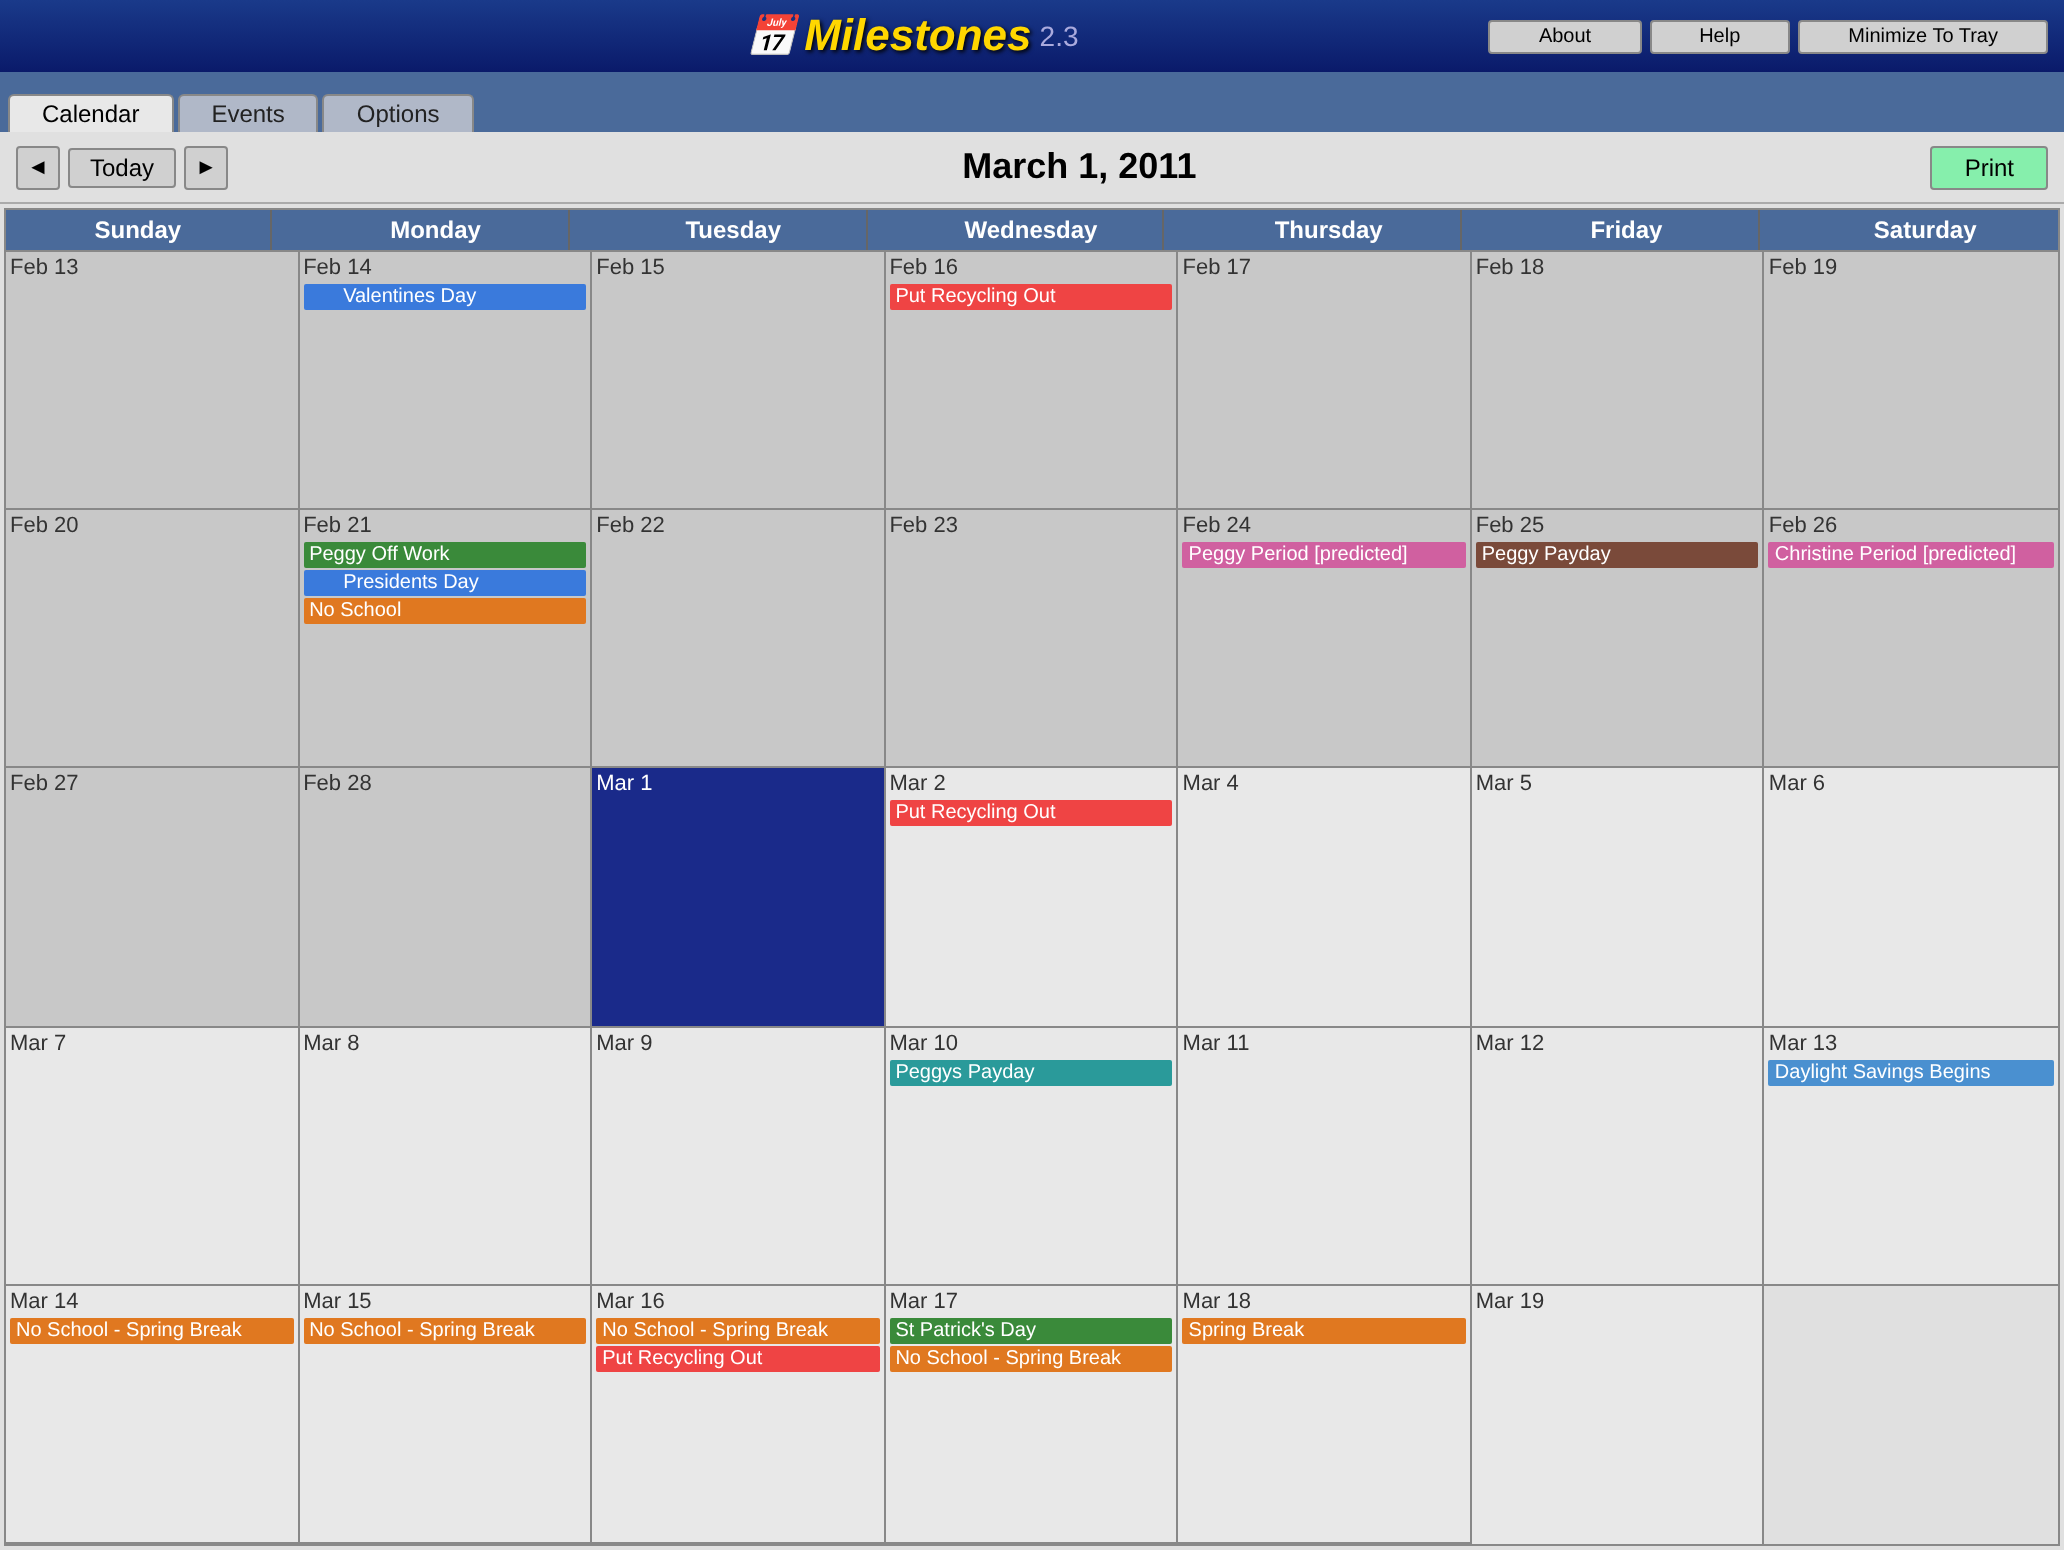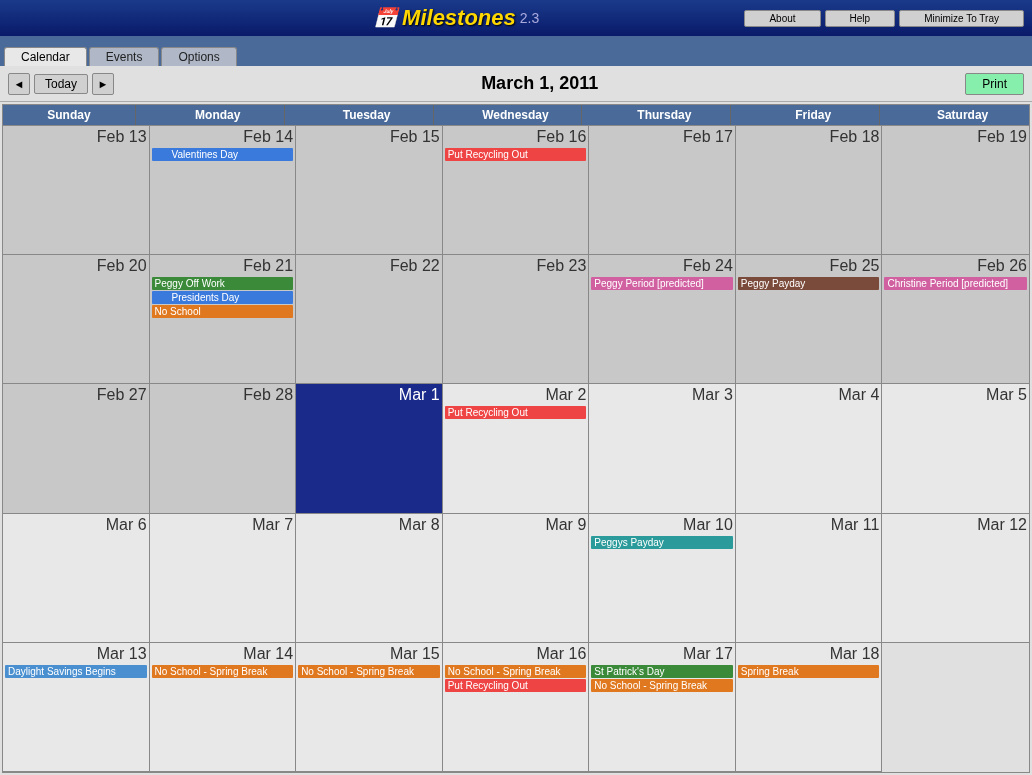--- a/index.html
+++ b/index.html
@@ -139,24 +139,23 @@
       padding: 2px;
       vertical-align: top;
       min-height: 100px;
       position: relative;
     }
     .cal-cell:nth-child(7n) { border-right: none; }
     .cal-cell.today { background: #1a2a8a; }
     .cal-cell.other-month { background: #c8c8c8; }
     .cal-cell.current-month { background: #e8e8e8; }
     .cell-date {
-      font-size: 16px;
+      font-size: 11px;
       color: #333;
       margin-bottom: 2px;
-      text-align: right;
     }
     .cell-date.today-date { color: #fff; }
     .event-item {
       padding: 1px 3px;
       margin-bottom: 1px;
       font-size: 10px;
       border-radius: 1px;
       color: #fff;
       white-space: nowrap;
       overflow: hidden;
@@ -277,23 +276,20 @@
           <div class="cell-date">Feb 28</div>
         </div>
       <div class="cal-cell today">
           <div class="cell-date today-date">Mar 1</div>
         </div>
       <div class="cal-cell current-month">
           <div class="cell-date">Mar 2</div>
           <div class="event-item ev-gray">Put Recycling Out</div>
         </div>
       <div class="cal-cell current-month">
-          <div class="cell-date">Mar 3</div>
-        </div>
-      <div class="cal-cell current-month">
           <div class="cell-date">Mar 4</div>
         </div>
       <div class="cal-cell current-month">
           <div class="cell-date">Mar 5</div>
         </div>
 
       <div class="cal-cell current-month">
           <div class="cell-date">Mar 6</div>
         </div>
       <div class="cal-cell current-month">
@@ -335,16 +331,19 @@
         </div>
       <div class="cal-cell current-month">
           <div class="cell-date">Mar 17</div>
           <div class="event-item ev-green">St Patrick's Day</div>
           <div class="event-item ev-orange">No School - Spring Break</div>
         </div>
       <div class="cal-cell current-month">
           <div class="cell-date">Mar 18</div>
           <div class="event-item ev-orange">Spring Break</div>
         </div>
+      <div class="cal-cell current-month" style="border-bottom:none;">
+          <div class="cell-date">Mar 19</div>
+        </div>
     </div>
   </div>
 
 </div>
 
 </body></html>

